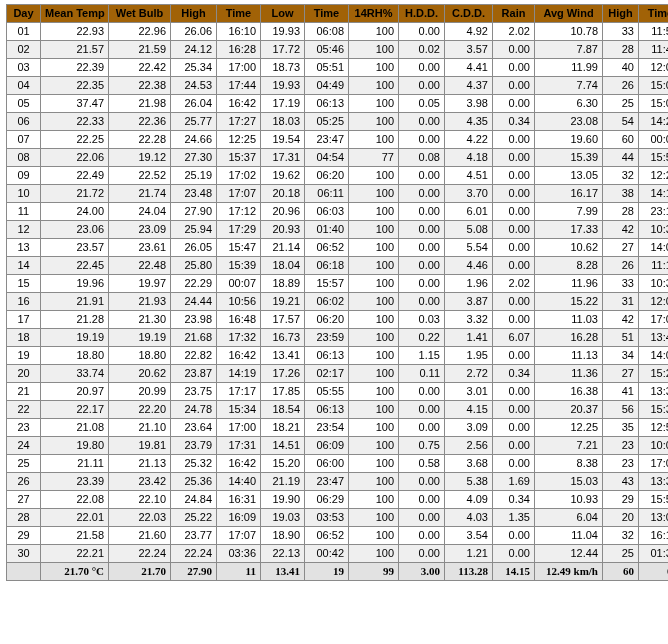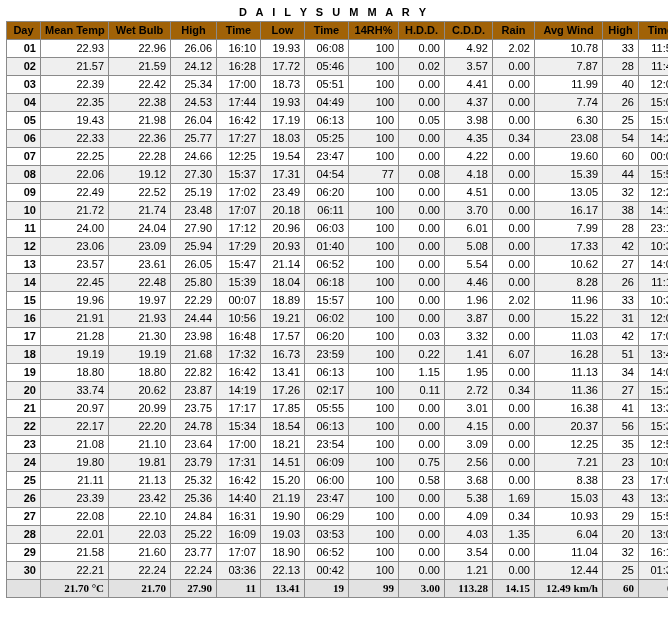--- a/index.html
+++ b/index.html
@@ -44,22 +44,21 @@
   table.summary thead th {
     font-weight: bold;
     text-align: center;
     background: #a16207;
     margin-left: 30px;
   }
   table.summary tbody td {
     text-align: right;
   }
   table.summary tbody td.day {
-    text-align: right;
-    font-weight: bold;
+    text-align: center;
   }
   table.summary tbody tr.alt td {
     background: #efefef;
   }
   table.summary tfoot td {
     font-weight: bold;
     text-align: right;
     background: #e2e2e2;
     font-family: Liberation Serif, serif;
   }
@@ -80,21 +79,20 @@
   col.c-cdd      { width: 48px; }
   col.c-rain     { width: 42px; }
   col.c-avgwind  { width: 68px; }
   col.c-high2    { width: 36px; }
   col.c-time3    { width: 44px; }
 </style>
 </head>
 <body>
 
 <div class="wrap">
-  <div class="title">D A I L Y   S U M M A R Y</div>
 
   <table class="summary">
     <colgroup>
       <col class="c-day">
         <col class="c-mean">
         <col class="c-wet">
         <col class="c-high">
       <col class="c-time1">
         <col class="c-low">
         <col class="c-time2">
@@ -185,21 +183,21 @@
           <td>100</td>
           <td>0.00</td>
           <td>4.37</td>
           <td>0.00</td>
           <td>7.74</td>
           <td>26</td>
           <td>15:04</td>
         </tr>
         <tr>
           <td class="day">05</td>
-          <td>19.43</td>
+          <td>37.47</td>
           <td>21.98</td>
           <td>26.04</td>
           <td>16:42</td>
           <td>17.19</td>
           <td>06:13</td>
           <td>100</td>
           <td>0.05</td>
           <td>3.98</td>
           <td>0.00</td>
           <td>6.30</td>
@@ -253,21 +251,21 @@
           <td>15.39</td>
           <td>44</td>
           <td>15:50</td>
         </tr>
         <tr>
           <td class="day">09</td>
           <td>22.49</td>
           <td>22.52</td>
           <td>25.19</td>
           <td>17:02</td>
-          <td>23.49</td>
+          <td>19.62</td>
           <td>06:20</td>
           <td>100</td>
           <td>0.00</td>
           <td>4.51</td>
           <td>0.00</td>
           <td>13.05</td>
           <td>32</td>
           <td>12:21</td>
         </tr>
         <tr class="alt">

